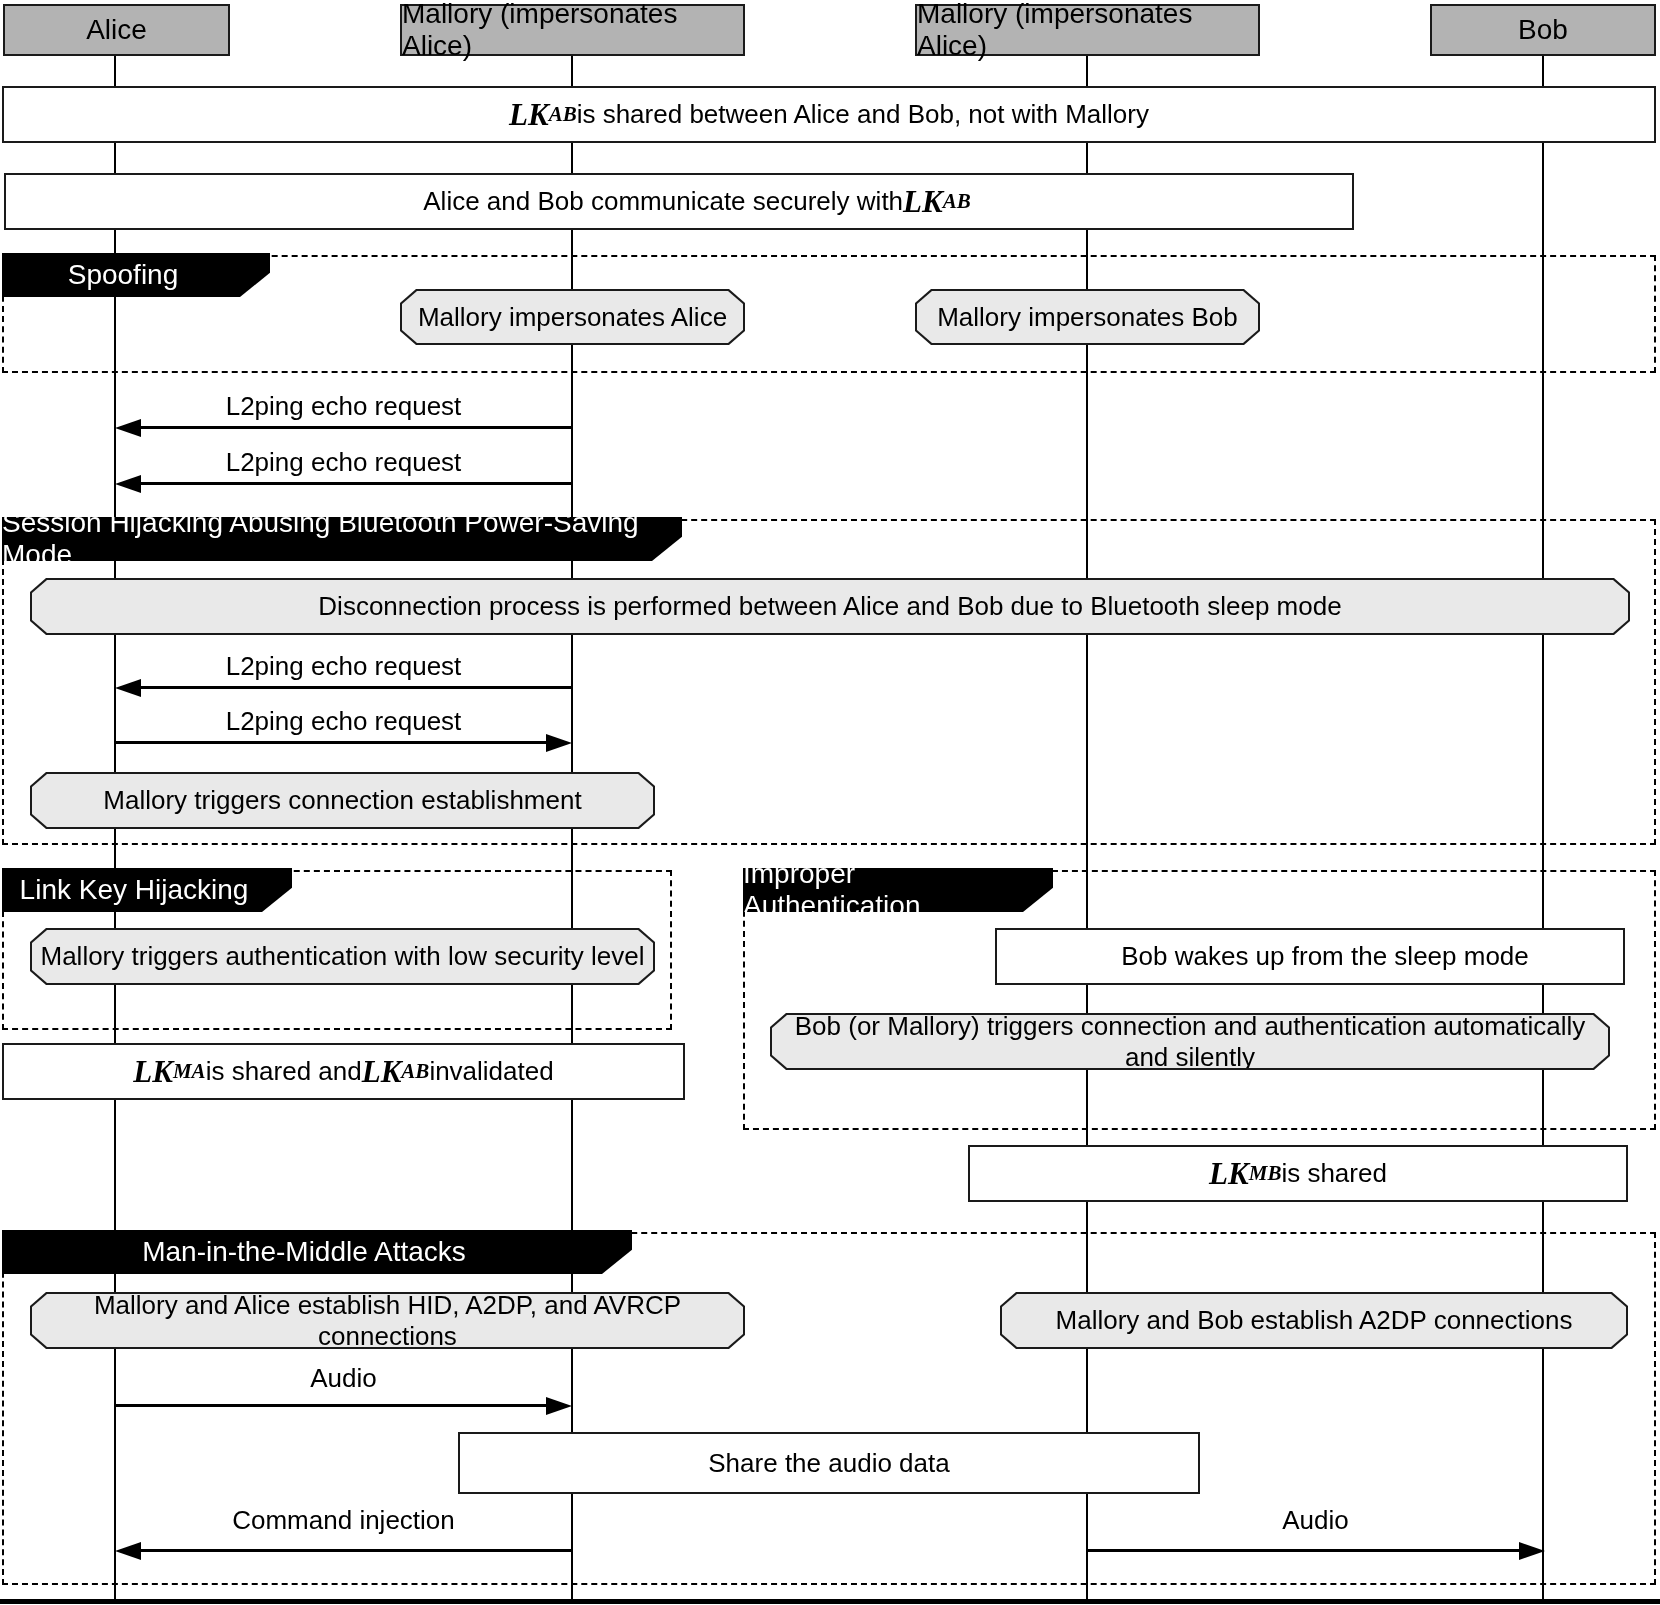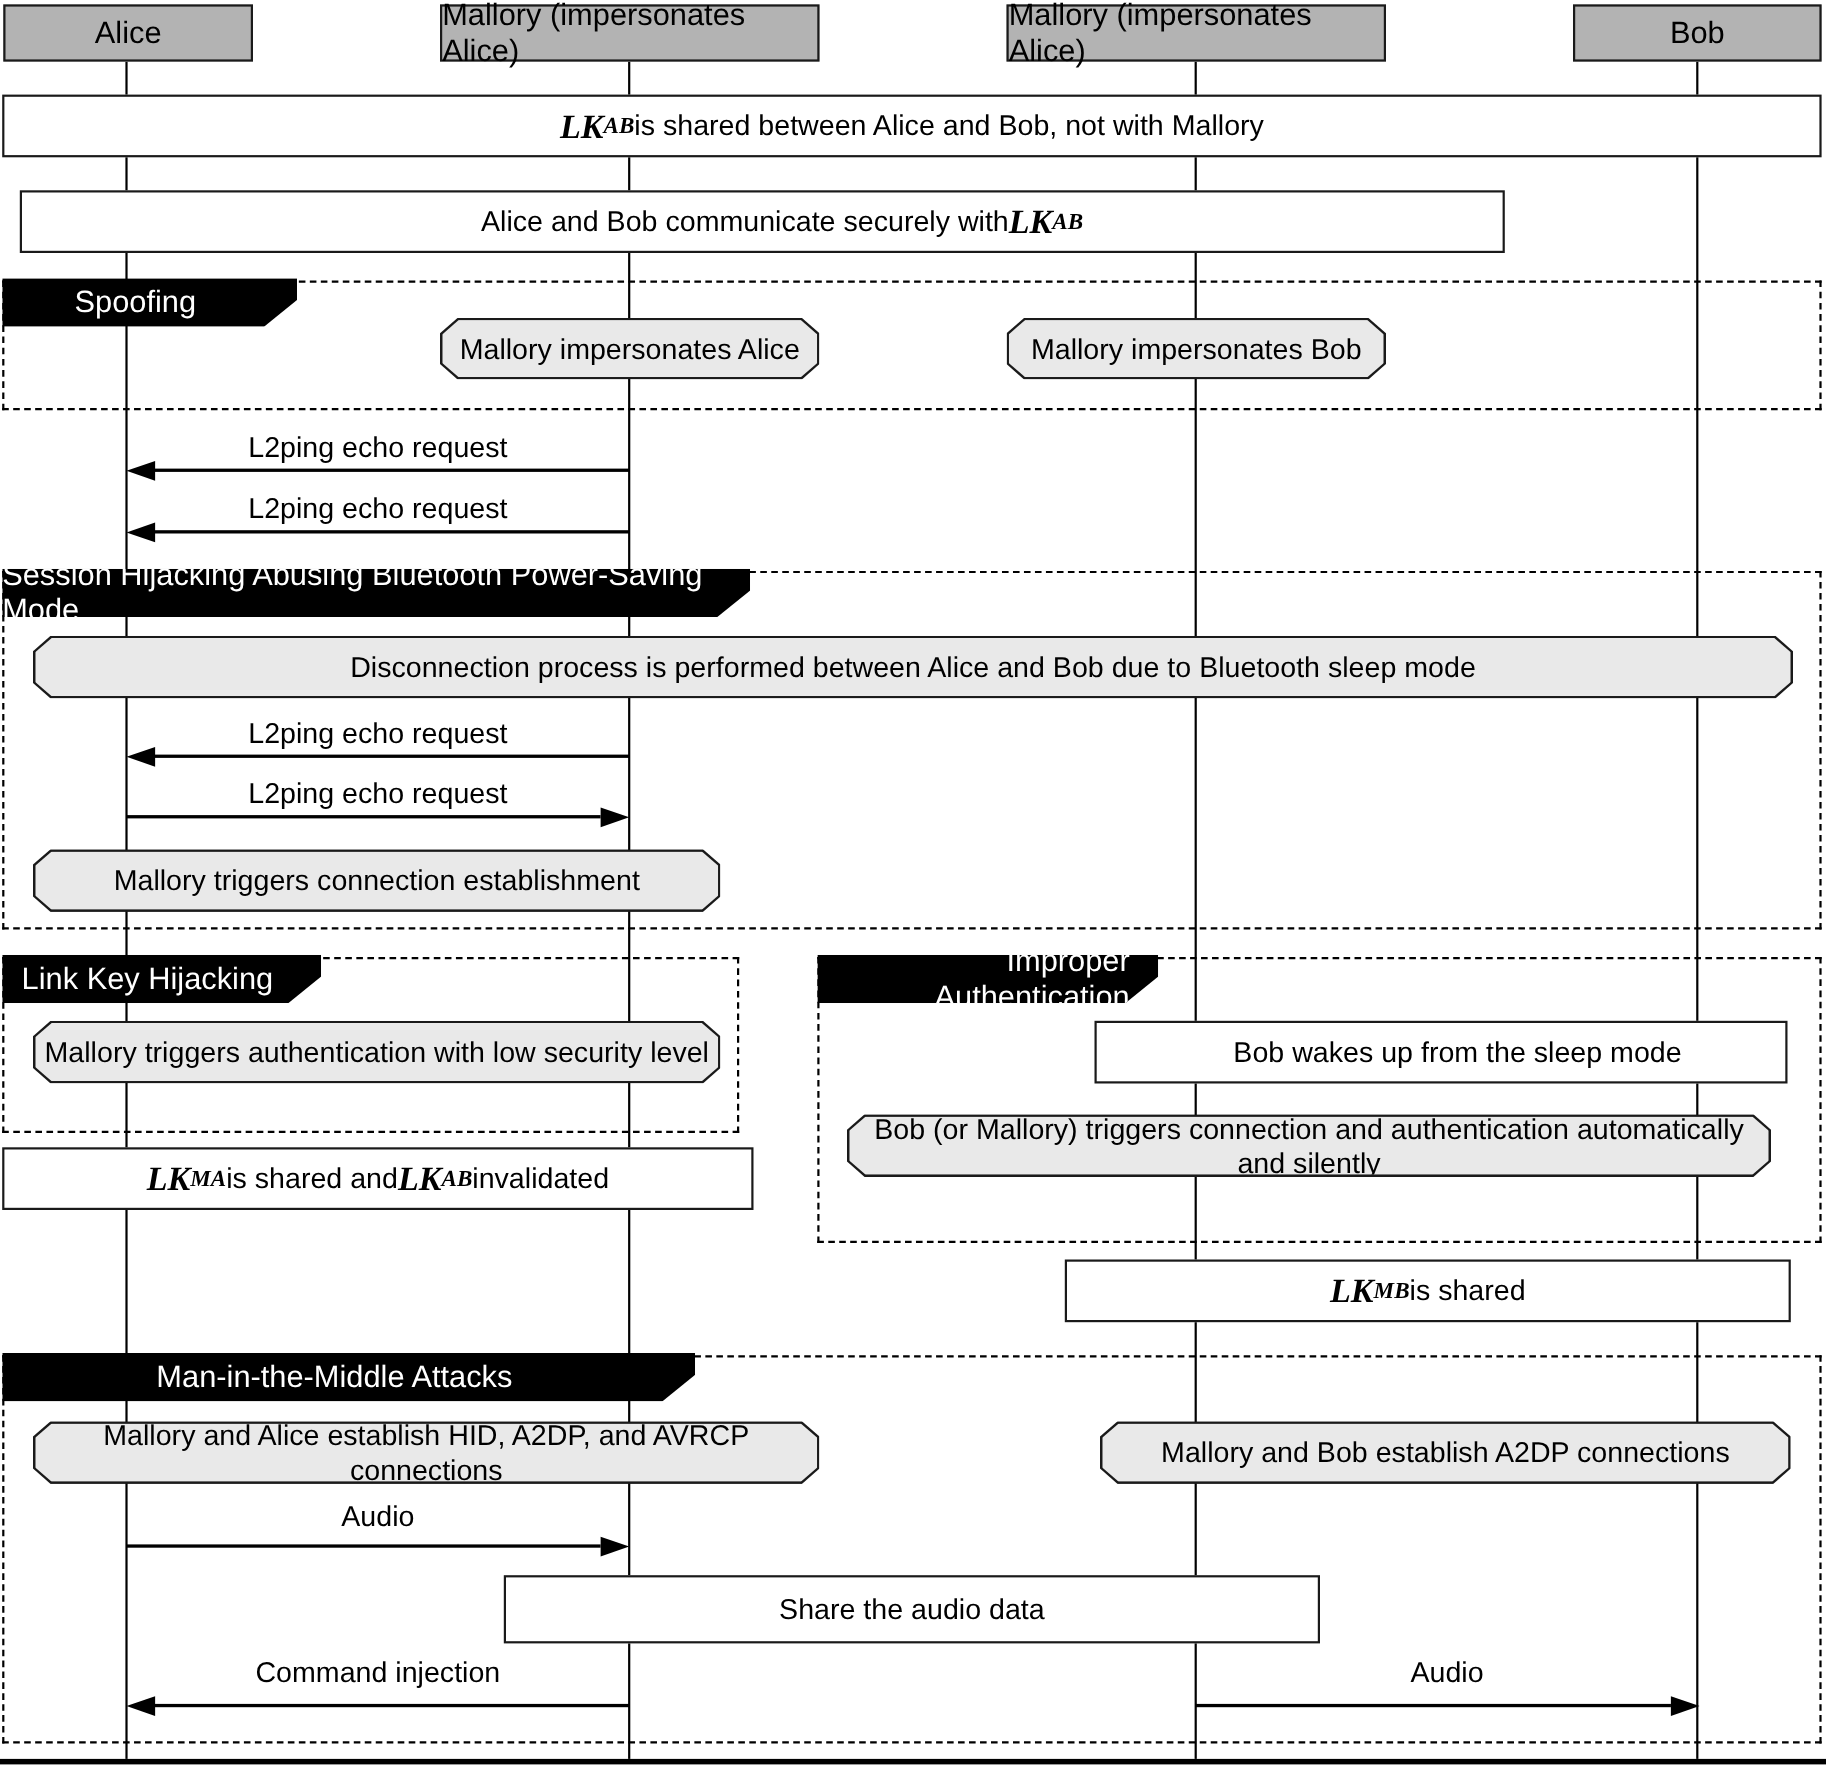--- a/index.html
+++ b/index.html
@@ -77,21 +77,21 @@
   <div class="participant" style="left:3px;width:227px;">Alice</div>
   <div class="participant" style="left:400px;width:345px;">Mallory (impersonates Alice)</div>
   <div class="participant" style="left:915px;width:345px;">Mallory (impersonates Alice)</div>
   <div class="participant" style="left:1430px;width:226px;">Bob</div>
 
   <div class="wnote" style="left:2px;top:86px;width:1654px;height:57px;">
       <span class="seg-math">LK</span>
       <span class="seg-sub">AB</span>
       <span class="seg-plain"> is shared between Alice and Bob, not with Mallory</span>
     </div>
-  <div class="wnote" style="left:18px;top:173px;width:1350px;height:57px;padding-left:36px;">
+  <div class="wnote" style="left:4px;top:173px;width:1350px;height:57px;padding-left:36px;">
       <span class="seg-plain">Alice and Bob communicate securely with </span>
       <span class="seg-math">LK</span>
       <span class="seg-sub">AB</span>
     </div>
 
   <div class="frame" style="left:2px;top:255px;width:1654px;height:118px;"></div>
   <div class="frame-label" style="left:2px;top:253px;width:268px;height:44px;">Spoofing</div>
   <div class="hexnote" style="left:915px;top:289px;width:345px;height:56px;">
     <div class="inner">Mallory impersonates Bob</div>
   </div>
@@ -125,21 +125,21 @@
     <div class="inner">Mallory triggers connection establishment</div>
   </div>
 
   <div class="frame" style="left:2px;top:870px;width:670px;height:160px;"></div>
   <div class="frame-label" style="left:2px;top:868px;width:290px;height:44px;">Link Key Hijacking</div>
   <div class="hexnote" style="left:30px;top:928px;width:625px;height:57px;">
     <div class="inner">Mallory triggers authentication with low security level</div>
   </div>
 
   <div class="frame" style="left:743px;top:870px;width:913px;height:260px;"></div>
-  <div class="frame-label" style="left:743px;top:868px;width:310px;height:44px;text-align:right;">Improper Authentication</div>
+  <div class="frame-label" style="left:743px;top:868px;width:310px;height:44px;">Improper Authentication</div>
   <div class="wnote" style="left:995px;top:928px;width:630px;height:57px;padding-left:30px;">Bob wakes up from the sleep mode</div>
   <div class="hexnote" style="left:770px;top:1013px;width:840px;height:57px;">
     <div class="inner">Bob (or Mallory) triggers connection and authentication automatically and silently</div>
   </div>
 
   <div class="wnote" style="left:2px;top:1043px;width:683px;height:57px;">
       <span class="seg-math">LK</span>
       <span class="seg-sub">MA</span>
       <span class="seg-plain"> is shared and </span>
       <span class="seg-math">LK</span>

